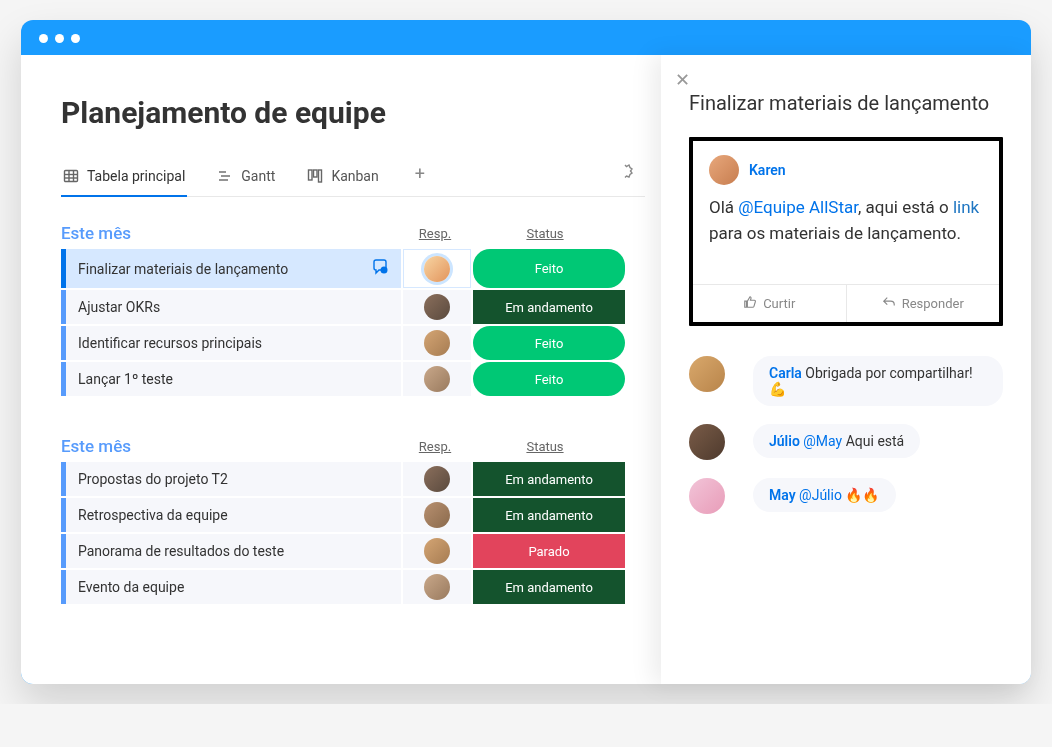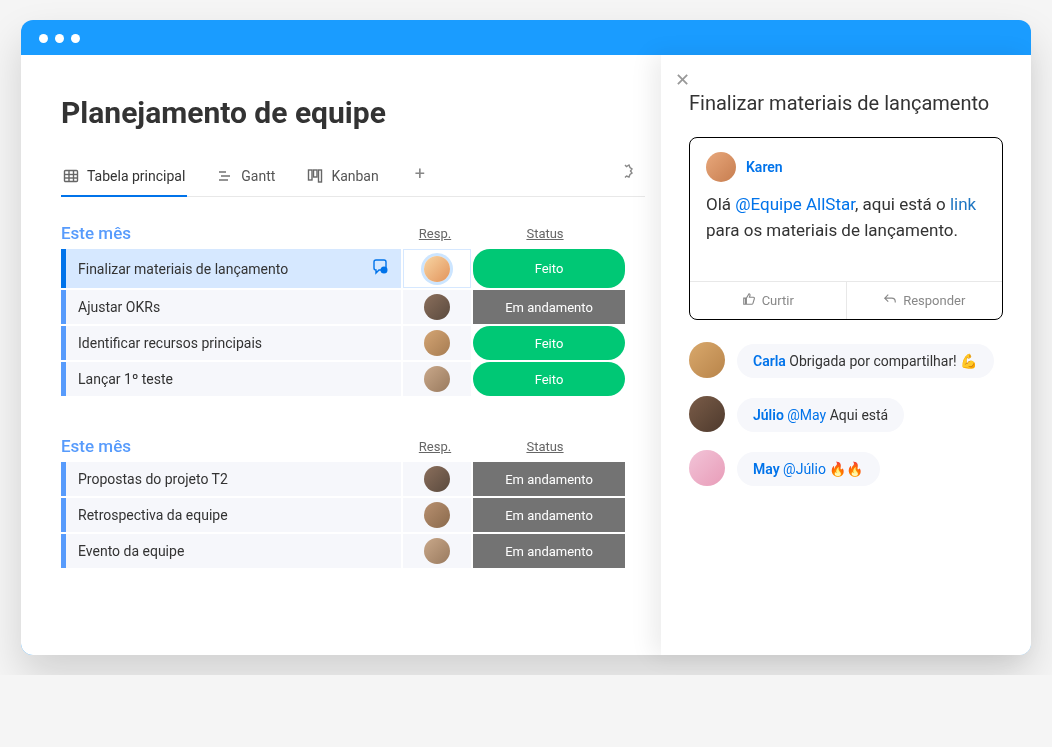--- a/index.html
+++ b/index.html
@@ -167,21 +167,21 @@
     .row-status {
       flex: 0 0 152px;
       display: flex;
       align-items: center;
       justify-content: center;
       color: #fff;
       font-size: 13px;
       margin-left: 2px;
     }
     .status-feito { background: #00c875; border-radius: 17px; }
-    .status-andamento { background: #737373; }
+    .status-andamento { background: #14532d; }
     .status-parado { background: #e2445c; }
     
     
     .side-panel {
       width: 370px;
       background: #fff;
       border-radius: 0 0 12px 0;
       padding: 18px 28px 28px 28px;
       box-shadow: -8px 0 24px rgba(0,0,0,0.08);
       position: relative;
@@ -194,24 +194,24 @@
       font-size: 18px;
       cursor: pointer;
     }
     .side-title {
       font-size: 20px;
       font-weight: 400;
       color: #333;
       margin: 18px 0 22px 0;
     }
     .comment-box {
-      border: 1px solid #000000;
-      border-radius: 8px;
+      border: 4px solid #000000;
+      border-radius: 1px;
       overflow: hidden;
-      margin-bottom: 22px;
+      margin-bottom: 30px;
     }
     .comment-head {
       display: flex;
       align-items: center;
       gap: 10px;
       padding: 14px 16px 6px 16px;
     }
     .comment-author {
       color: #0073ea;
       font-weight: 600;
@@ -239,22 +239,22 @@
       display: flex;
       align-items: center;
       justify-content: center;
       gap: 6px;
     }
     .comment-action:first-child {
       border-right: 1px solid #e8e8e8;
     }
     .reply {
       display: flex;
-      align-items: flex-end;
-      gap: 12px;
+      align-items: flex-start;
+      gap: 28px;
       margin-bottom: 18px;
     }
     .reply-avatar {
       width: 36px;
       height: 36px;
       border-radius: 50%;
       flex-shrink: 0;
     }
     .reply-bubble {
       background: #f6f7fb;
@@ -407,20 +407,30 @@
     </div>
             <div class="row">
       <div class="row-task ">
         <span>Retrospectiva da equipe</span>
 
       </div>
       <div class="row-resp ">
         <span class="avatar av5 "></span>
       </div>
       <div class="row-status status-andamento">Em andamento</div>
+    </div>
+            <div class="row">
+      <div class="row-task ">
+        <span>Panorama de resultados do teste</span>
+
+      </div>
+      <div class="row-resp ">
+        <span class="avatar av3 "></span>
+      </div>
+      <div class="row-status status-parado">Parado</div>
     </div>
             <div class="row">
       <div class="row-task ">
         <span>Evento da equipe</span>
 
       </div>
       <div class="row-resp ">
         <span class="avatar av4 "></span>
       </div>
       <div class="row-status status-andamento">Em andamento</div>

